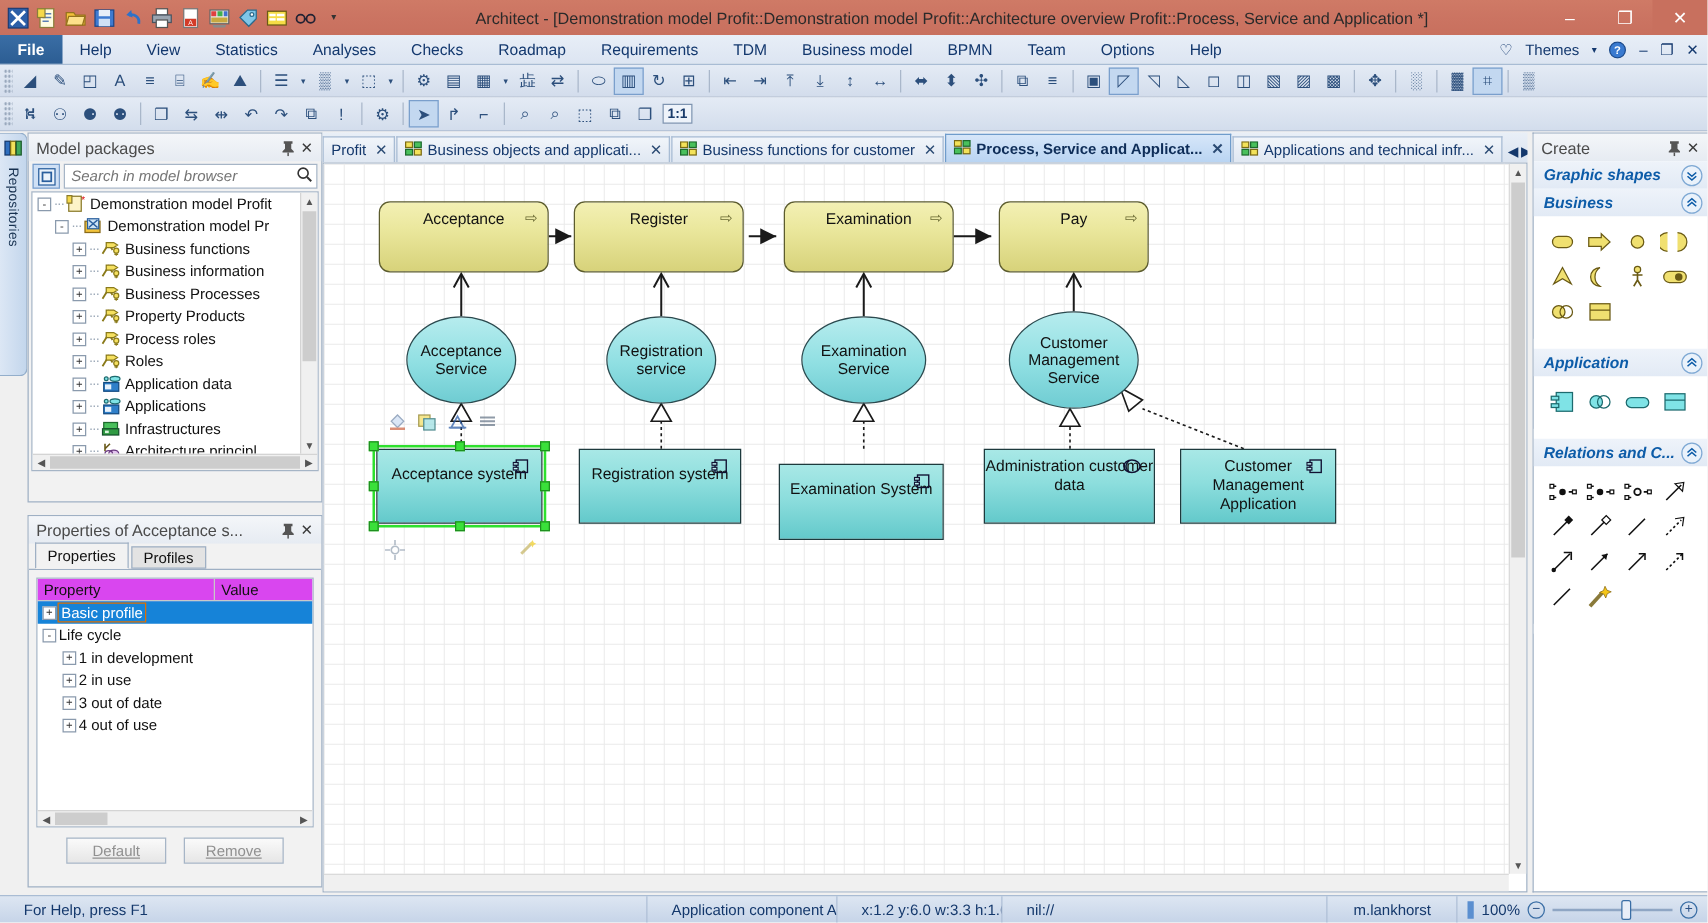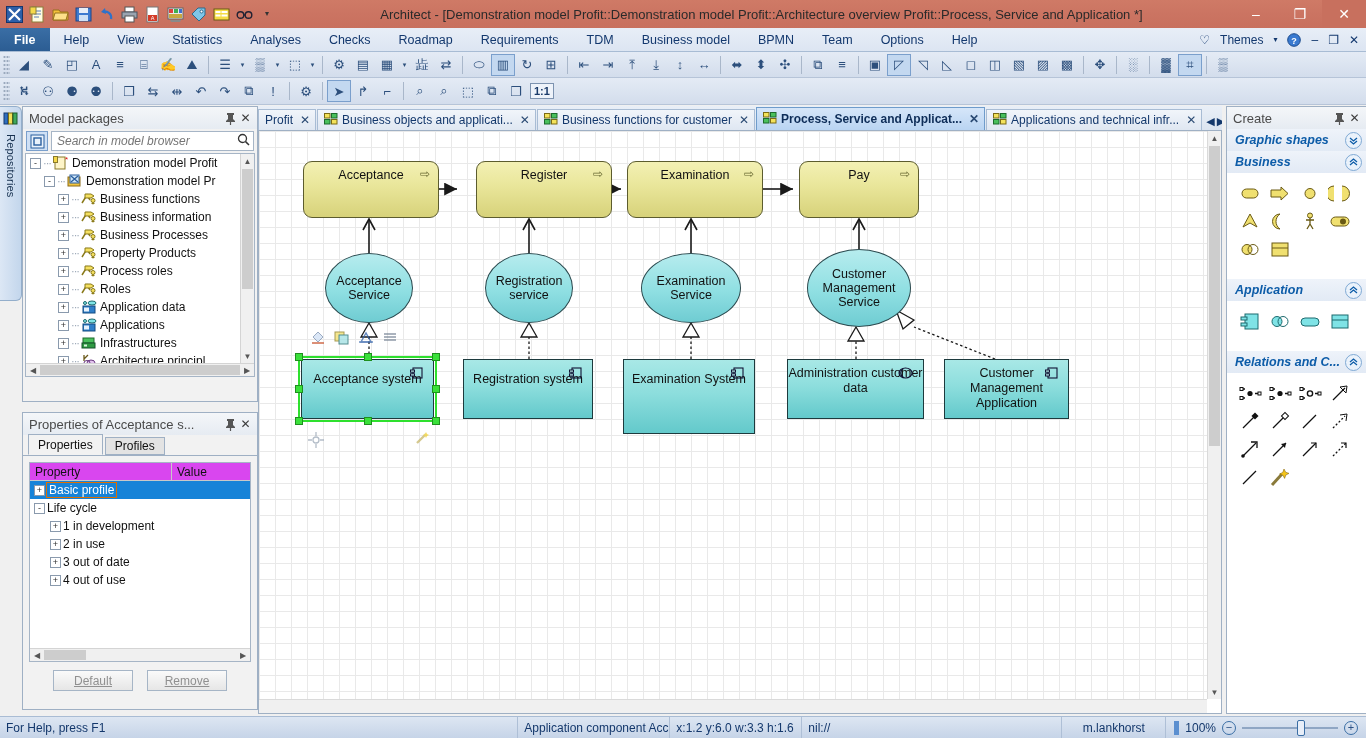--- a/index.html
+++ b/index.html
@@ -252,21 +252,21 @@
          justify-content: center; }
   .sec-gap { height: 8px; width: 100%; background: #fff; }
 
   
   .statusbar {
     position: absolute; left: 0; top: 716px; width: 1366px; height: 22px;
     background: linear-gradient(to bottom,#dde6f2,#c6d4e8);
     border-top: 1px solid #a9bcd4;
     display: flex; align-items: center; font-size: 12px; color: #14386c;
   }
-  .sb-cell { height: 22px; display: flex; align-items: center; padding: 0 6px;
+  .sb-cell { height: 22px; display: flex; align-items: center; padding: 0 19px;
              border-right: 1px solid #aebfd6; white-space: nowrap; overflow: hidden; text-align: center; }
   .sb-main { flex: 1; border-right: 1px solid #aebfd6; }
   .zoomwrap { display: flex; align-items: center; gap: 6px; padding: 0 8px; }
   .zbar { width: 5px; height: 14px; background: #5b8fd0; }
   .zcirc { width: 14px; height: 14px; border-radius: 50%; border: 1.5px solid #3a6ea5;
            display: flex; align-items: center; justify-content: center;
            font-size: 11px; color: #2b5185; line-height: 1; }
   .ztrack { width: 96px; height: 2px; background: #8fa6c4; position: relative; }
   .zthumb { position: absolute; left: 55px; top: -7px; width: 8px; height: 16px;
             border: 1px solid #3a6ea5; background: #e8eef8; border-radius: 2px; }
@@ -844,21 +844,21 @@
           <path d="M589,210 L597,196 L605,210 Z" fill="#ffffff"></path>
           <line x1="736" y1="228" x2="655" y2="196" stroke-dasharray="2.5,2.5"></line>
           <path d="M637,179 L655,189 L644,198 Z" fill="#ffffff"></path>
         </g>
       </svg>
       <div id="shapes">
           <div class="shape proc" style="left: 44px; top: 30px; width: 136px; height: 57px;">
             <div>Acceptance</div>
             <div class="glyph">⇨</div>
           </div>
-          <div class="shape proc" style="left: 217px; top: 30px; width: 136px; height: 57px;">
+          <div class="shape proc" style="left: 200px; top: 30px; width: 136px; height: 57px;">
             <div>Register</div>
             <div class="glyph">⇨</div>
           </div>
           <div class="shape proc" style="left: 368px; top: 30px; width: 136px; height: 57px;">
             <div>Examination</div>
             <div class="glyph">⇨</div>
           </div>
           <div class="shape proc" style="left: 540px; top: 30px; width: 120px; height: 57px;">
             <div>Pay</div>
             <div class="glyph">⇨</div>
@@ -894,21 +894,21 @@
             <div class="h" style="left: 132px; top: 59px;"></div>
           </div>
           <div class="shape app" style="left: 204px; top: 228px; width: 130px; height: 60px;">
             <div>Registration system</div>
             <div class="glyph"><svg width="13" height="12" viewBox="0 0 13 12">
                 <rect x="3" y="1" width="9" height="10" fill="none" stroke="#113" stroke-width="1.1"></rect>
                 <rect x="0.5" y="3" width="4" height="2.2" fill="#bdeeed" stroke="#113"></rect>
                 <rect x="0.5" y="6.8" width="4" height="2.2" fill="#bdeeed" stroke="#113"></rect>
               </svg></div>
           </div>
-          <div class="shape app" style="left: 364px; top: 228px; width: 132px; height: 75px;">
+          <div class="shape app" style="left: 364px; top: 240px; width: 132px; height: 61px;">
             <div>Examination System</div>
             <div class="glyph"><svg width="13" height="12" viewBox="0 0 13 12">
                 <rect x="3" y="1" width="9" height="10" fill="none" stroke="#113" stroke-width="1.1"></rect>
                 <rect x="0.5" y="3" width="4" height="2.2" fill="#bdeeed" stroke="#113"></rect>
                 <rect x="0.5" y="6.8" width="4" height="2.2" fill="#bdeeed" stroke="#113"></rect>
               </svg></div>
           </div>
           <div class="shape app" style="left: 528px; top: 228px; width: 137px; height: 60px; padding-top: 6px;">
             <div>Administration customer data</div>
             <div class="glyph"><svg width="15" height="12" viewBox="0 0 15 12">

